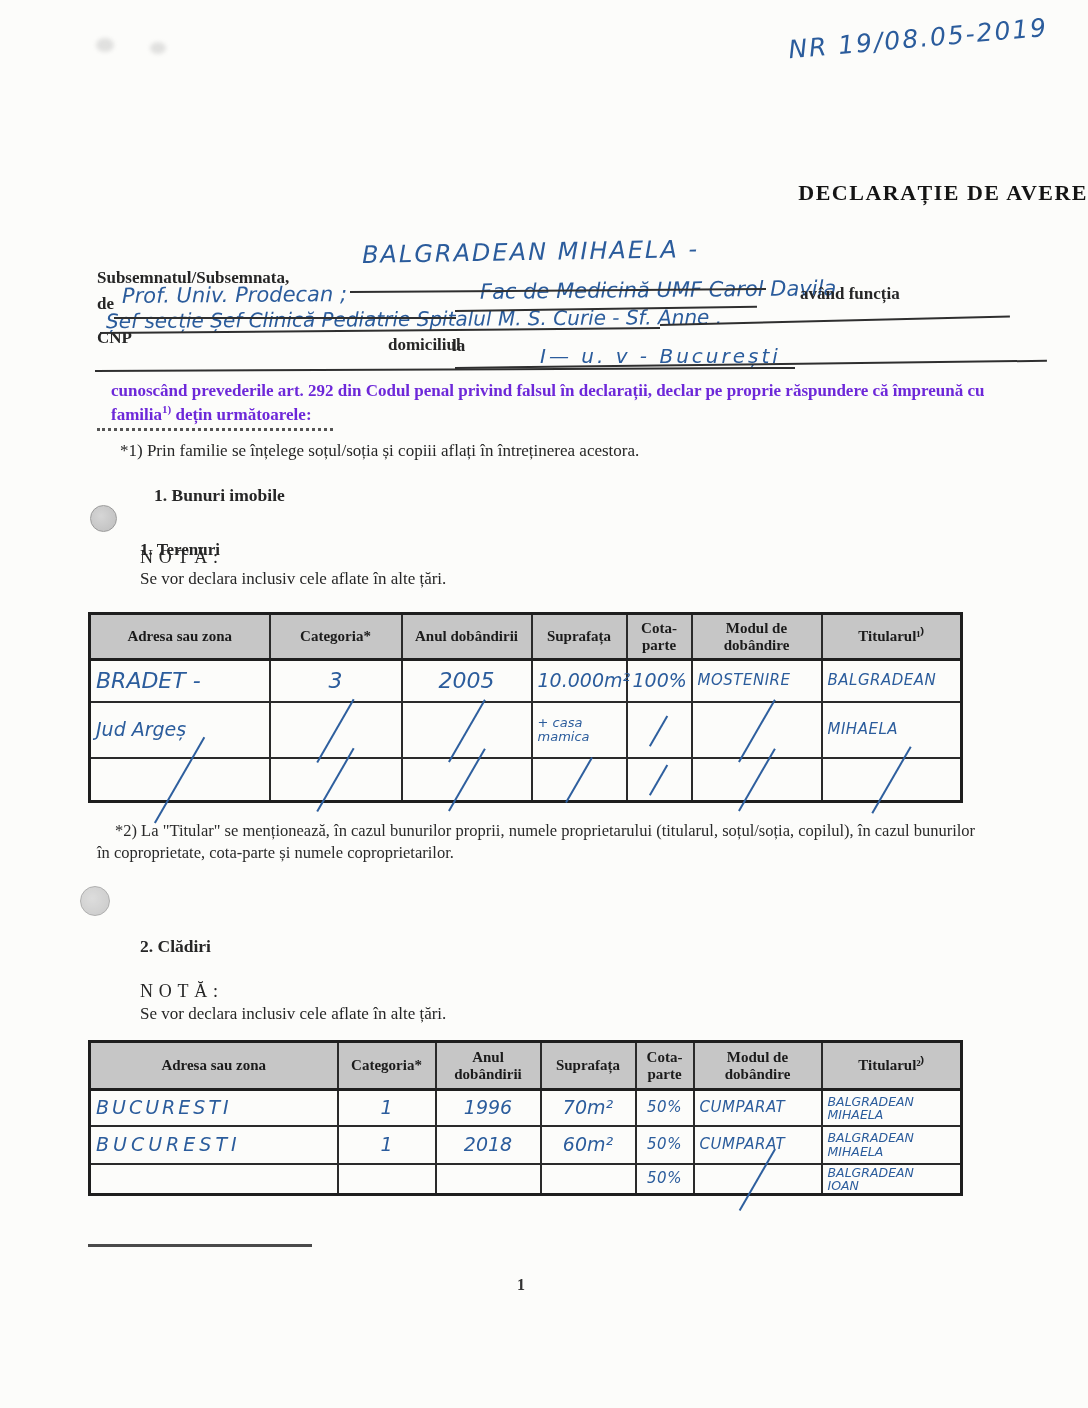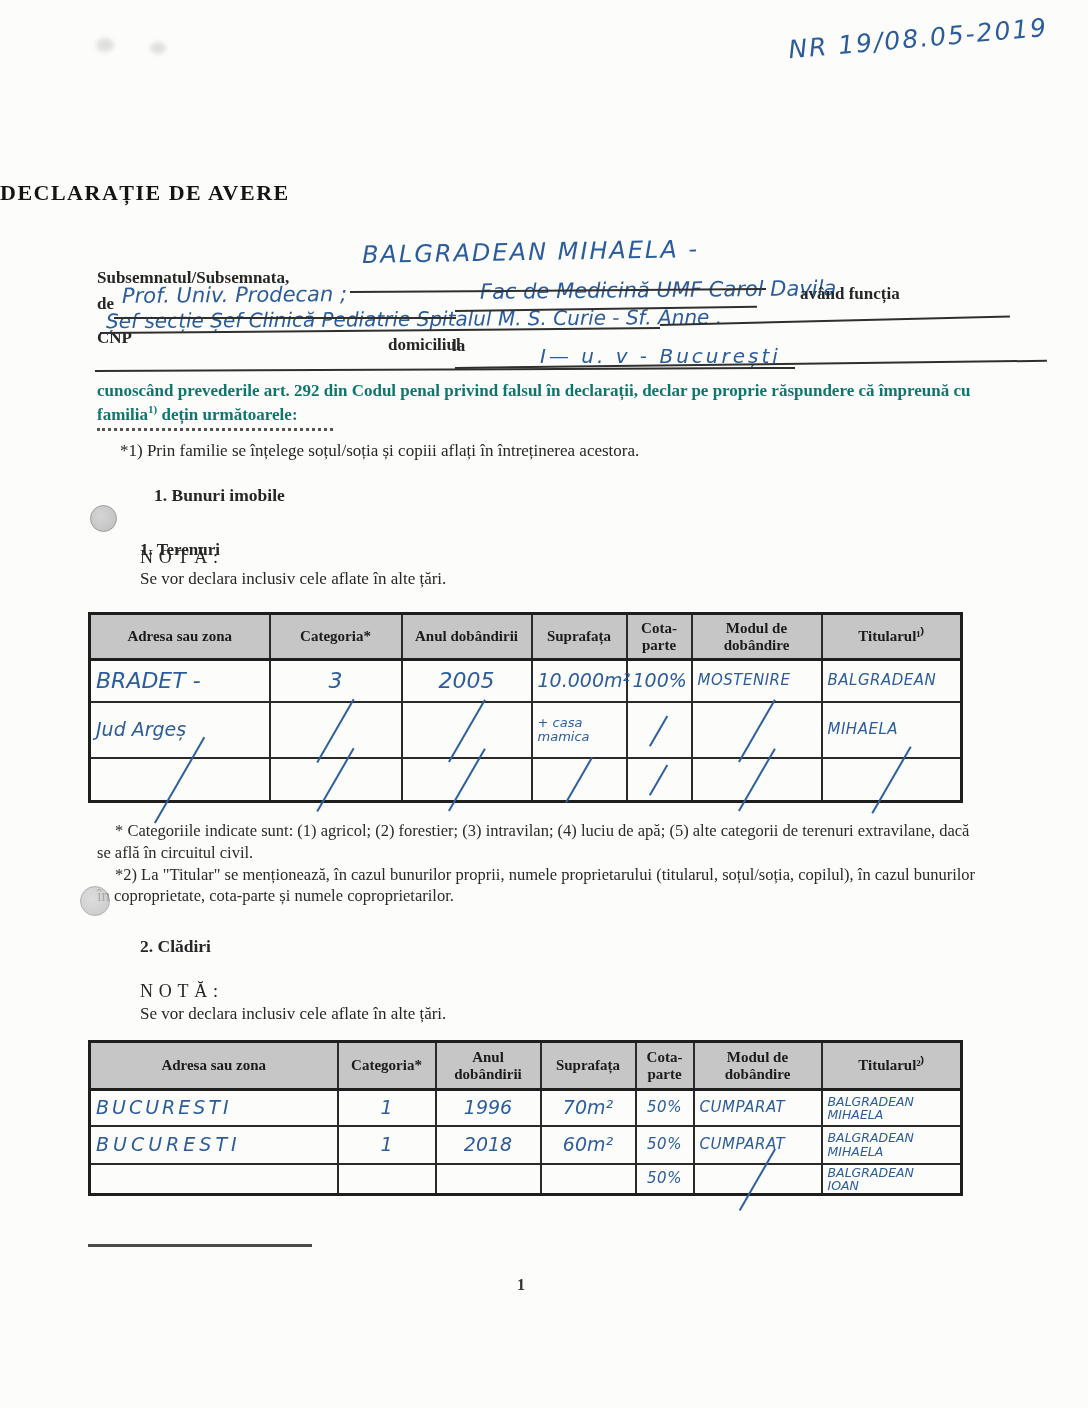--- a/index.html
+++ b/index.html
@@ -23,25 +23,25 @@
   .hw-xl { font-size:22px; }
   .hw-lg { font-size:19px; }
   .hw-md { font-size:15px; letter-spacing:.5px; }
   .hw-sm { font-size:13px; white-space:normal; }
   .hw-name { font-size:12.5px; white-space:normal; line-height:1.05; }
   .hw-name span { display:inline-block; max-width:104px; }
 
   .ink-line { border-top:2px solid #2f2f2f; height:0; transform-origin:left center; }
 
   .title {
-    left:0; top:180px; width:100%; text-align:left;
+    left:0; top:180px; width:100%; text-align:right;
     font-size:22px; font-weight:bold; letter-spacing:1.5px; color:#141414;
   }
 
-  .legal { left:97px; top:380px; width:888px; font-weight:bold; font-size:17px; line-height:1.32; color:#0f766e; }
+  .legal { left:111px; top:380px; width:888px; font-weight:bold; font-size:17px; line-height:1.32; color:#6d28d9; }
   sup { font-size:11px; }
 
   .dotted-sep { left:97px; top:428px; width:236px; border-top:3px dotted #555; height:0; }
 
   .footnotes { left:97px; top:820px; width:890px; font-size:16.5px; line-height:1.32; color:#2a2a2a; }
   .footnotes p { text-indent:18px; }
 
   .hole { border-radius:50%; background:radial-gradient(circle at 40% 40%, #d6d6d6, #bdbdbd); border:1.5px solid #9b9b9b; }
 
   .letterspace { letter-spacing:.32em; font-size:18px; }
@@ -155,21 +155,20 @@
         <td class="slash"></td>
         <td class="slash"></td>
         <td class="slash"></td>
         <td class="slash"></td>
         <td class="slash"></td>
       </tr>
     </tbody>
   </table>
 
   <div class="abs footnotes">
-    <p>* Categoriile indicate sunt: (1) agricol; (2) forestier; (3) intravilan; (4) luciu de apă; (5) alte categorii de terenuri extravilane, dacă se află în circuitul civil.</p>
     <p>*2) La "Titular" se menționează, în cazul bunurilor proprii, numele proprietarului (titularul, soțul/soția, copilul), în cazul bunurilor în coproprietate, cota-parte și numele coproprietarilor.</p>
   </div>
   <div class="abs hole" style="left:80px;top:886px;width:30px;height:30px;opacity:.8;"></div>
 
   <div class="abs printed bold" style="left:140px;top:936px;font-size:17.5px;">2. Clădiri</div>
   <div class="abs printed letterspace" style="left:140px;top:981px;">NOTĂ:</div>
   <div class="abs printed" style="left:140px;top:1004px;">Se vor declara inclusiv cele aflate în alte țări.</div>
 
   <table class="ftable" style="left:88px;top:1040px;width:872px;">
     <colgroup>

